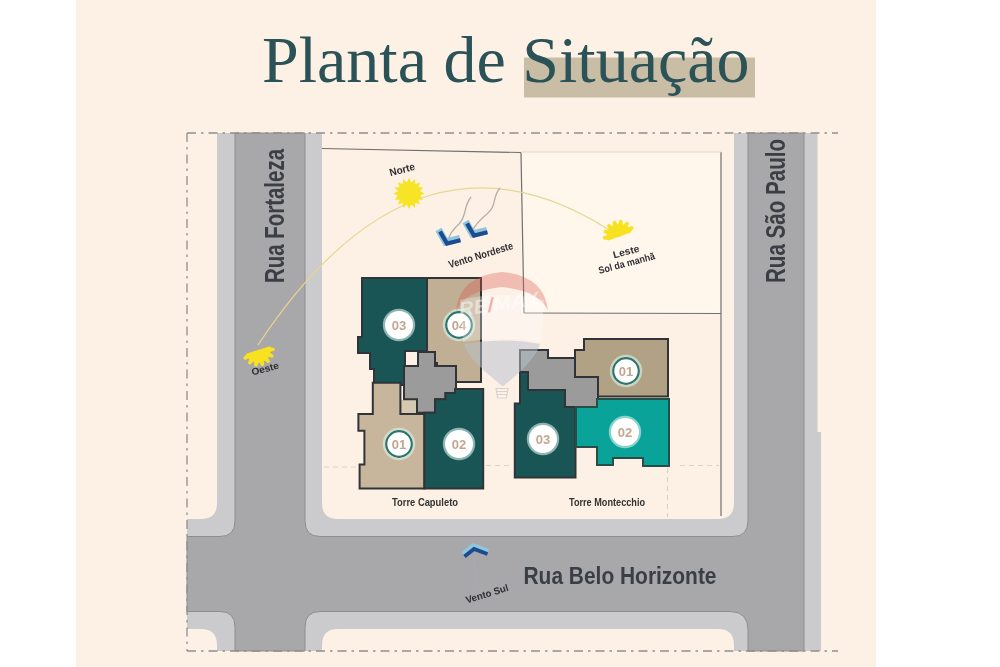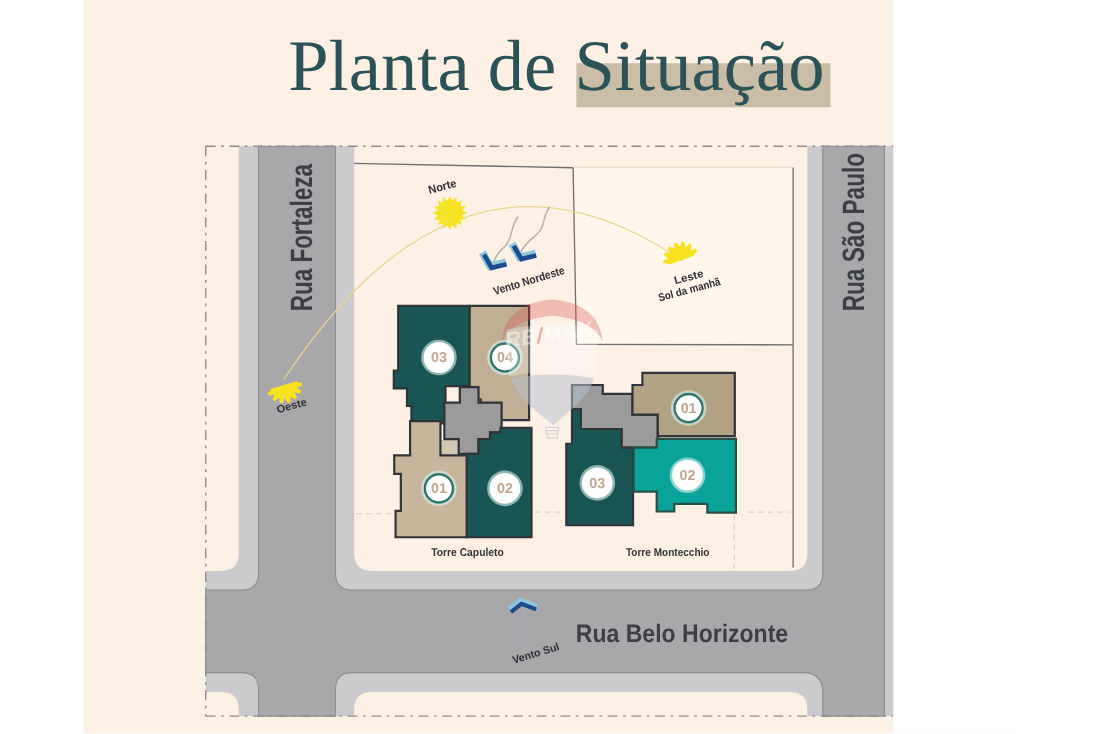--- a/index.html
+++ b/index.html
@@ -1,16 +1,16 @@
 <!DOCTYPE html>
 <html><head>
 <meta charset="utf-8">
 <style>
   html,body{margin:0;padding:0;background:#ffffff;}
-  #stage{position:relative;width:812px;height:667px;background:#ffffff;overflow:hidden;
+  #stage{position:relative;width:876px;height:667px;background:#ffffff;overflow:hidden;
          font-family:"Liberation Sans", sans-serif;}
 </style>
 </head>
 <body>
 <div id="stage">
 <svg width="1000" height="667" viewBox="0 0 1000 667" xmlns="http://www.w3.org/2000/svg">
 
   <rect x="0" y="0" width="1000" height="667" fill="#ffffff"></rect>
 
   <rect x="76" y="0" width="856" height="667" fill="#fdf1e5"></rect>

